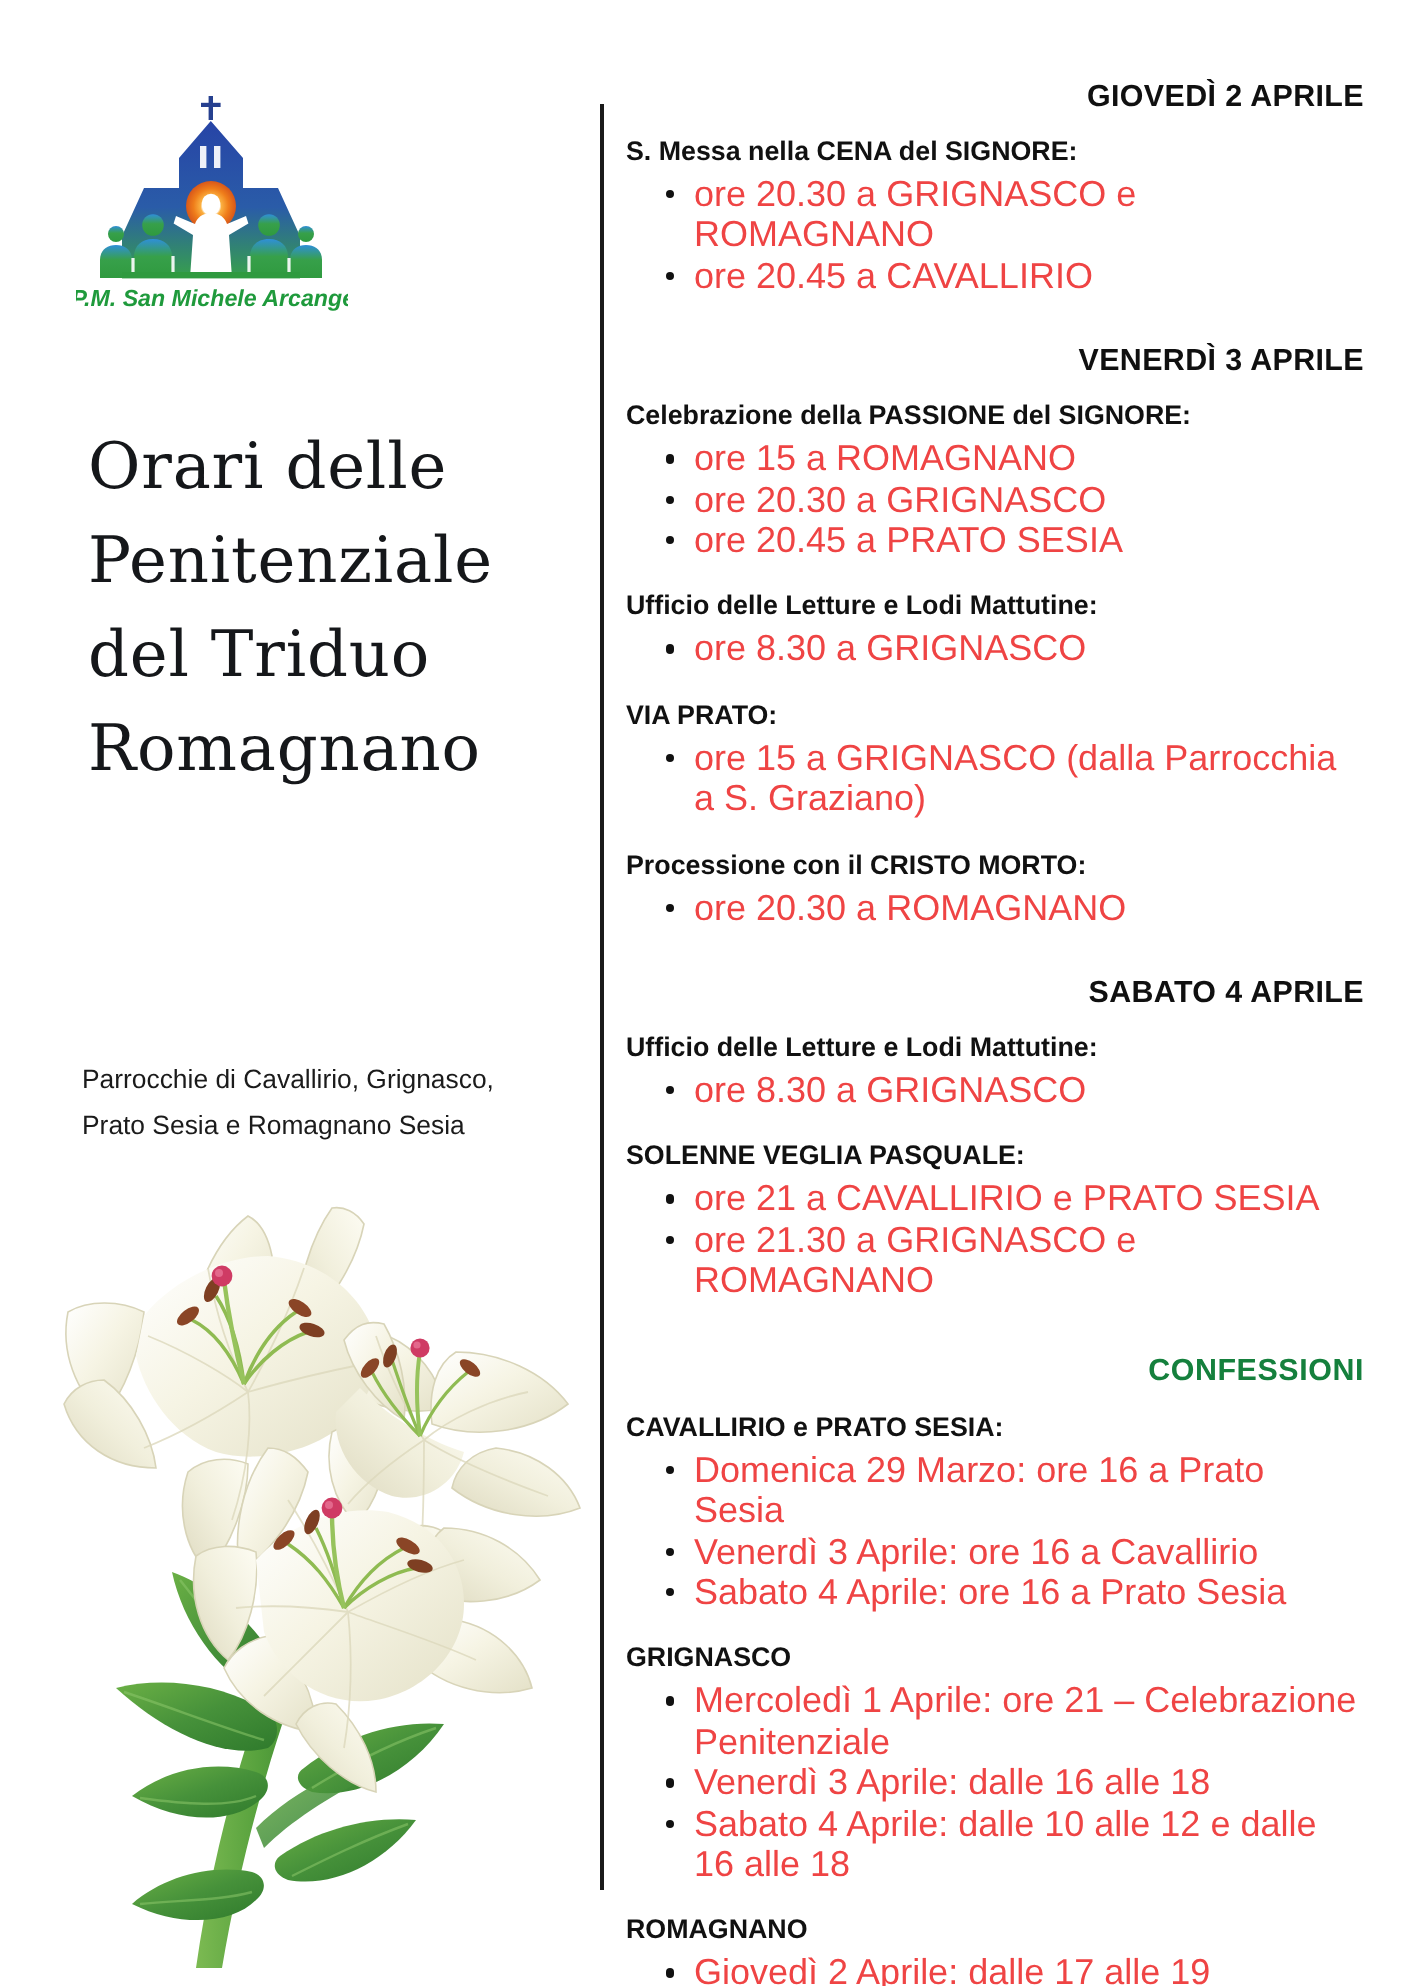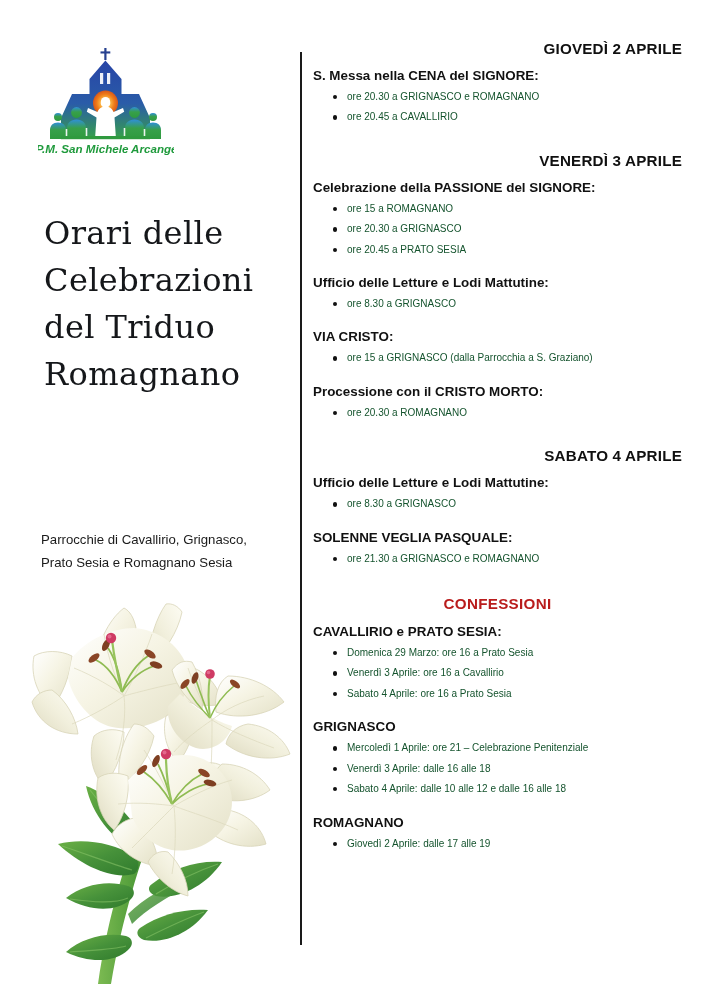--- a/index.html
+++ b/index.html
@@ -118,42 +118,42 @@
     margin-bottom: 2px;
   }
 
   ul.items {
     list-style: none;
     margin: 0;
     padding: 0 0 0 20px;
   }
   ul.items li {
     position: relative;
-    font-size: 10px;
+    font-size: 18px;
     line-height: 20.4px;
-    color: #14532d;
+    color: #ef4444;
     padding-left: 14px;
   }
   ul.items li::before {
     content: "";
     position: absolute;
     left: 0;
     top: 8px;
     width: 4.4px;
     height: 4.4px;
     border-radius: 50%;
     background: #111111;
   }
 
   .confession-heading {
-    text-align: center;
+    text-align: right;
     font-size: 15.2px;
     font-weight: bold;
     letter-spacing: 0.3px;
-    color: #b91c1c;
+    color: #15803d;
     margin-top: 26px;
     margin-bottom: 10px;
   }
 </style>
 </head>
 <body>
 
 <div class="page">
 
   <div class="left-col">
@@ -219,21 +219,21 @@
         </g>
 
         <rect x="23" y="90" width="89" height="3.2" fill="#2f9a3f"></rect>
 
         <text x="68" y="107" text-anchor="middle" font-family="Liberation Sans, sans-serif" font-size="11.6" font-weight="bold" font-style="italic" fill="#1f9a3c">U.P.M. San Michele Arcangelo</text>
       </svg>
     </div>
 
     <h1 class="poster-title">
       <span>Orari delle</span>
-      <span>Celebrazioni</span>
+      <span>Penitenziale</span>
       <span>del Triduo</span>
       <span>Romagnano</span>
     </h1>
 
     <div class="poster-sub">
       <span>Parrocchie di Cavallirio, Grignasco,</span>
       <span>Prato Sesia e Romagnano Sesia</span>
     </div>
 
     <div class="flower-wrap">
@@ -403,41 +403,42 @@
             <li>ore 20.45 a PRATO SESIA</li>
           </ul>
         </div>
         <div class="block">
           <div class="block-title">Ufficio delle Letture e Lodi Mattutine:</div>
           <ul class="items">
             <li>ore 8.30 a GRIGNASCO</li>
           </ul>
         </div>
         <div class="block">
-          <div class="block-title">VIA CRISTO:</div>
+          <div class="block-title">VIA PRATO:</div>
           <ul class="items">
             <li>ore 15 a GRIGNASCO (dalla Parrocchia a S. Graziano)</li>
           </ul>
         </div>
         <div class="block">
           <div class="block-title">Processione con il CRISTO MORTO:</div>
           <ul class="items">
             <li>ore 20.30 a ROMAGNANO</li>
           </ul>
         </div>
         <div class="day-heading">SABATO 4 APRILE</div>
         <div class="block">
           <div class="block-title">Ufficio delle Letture e Lodi Mattutine:</div>
           <ul class="items">
             <li>ore 8.30 a GRIGNASCO</li>
           </ul>
         </div>
         <div class="block">
           <div class="block-title">SOLENNE VEGLIA PASQUALE:</div>
           <ul class="items">
+            <li>ore 21 a CAVALLIRIO e PRATO SESIA</li>
             <li>ore 21.30 a GRIGNASCO e ROMAGNANO</li>
           </ul>
         </div>
       </div>
     <div id="confessions-root">
         <div class="confession-heading">CONFESSIONI</div>
         <div class="block">
           <div class="block-title">CAVALLIRIO e PRATO SESIA:</div>
           <ul class="items">
             <li>Domenica 29 Marzo: ore 16 a Prato Sesia</li>

